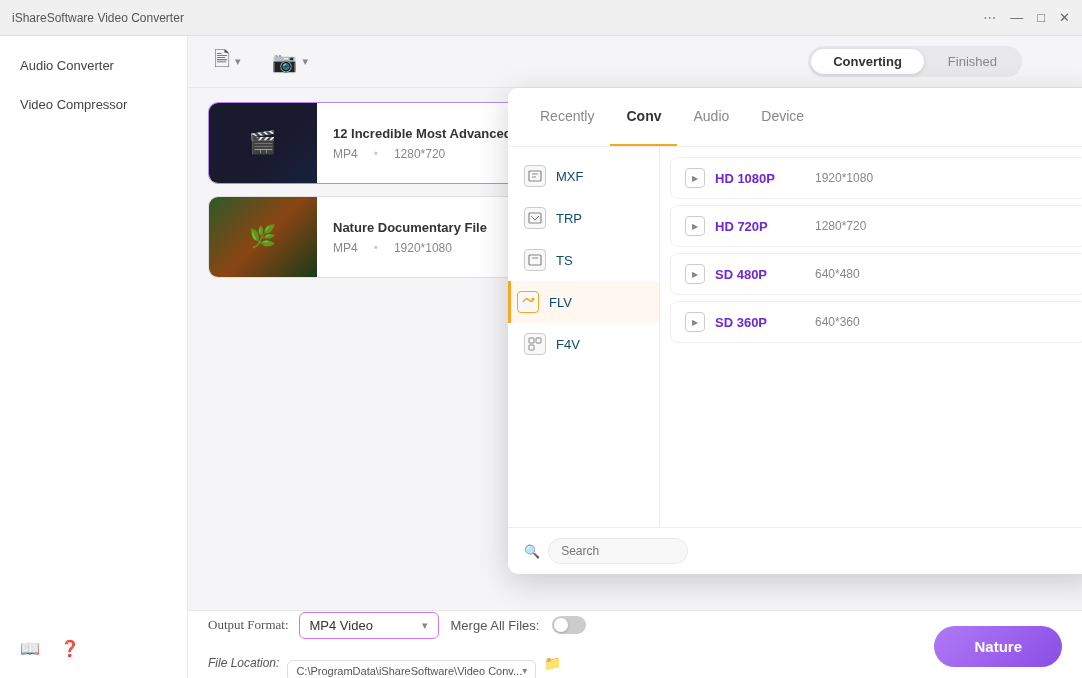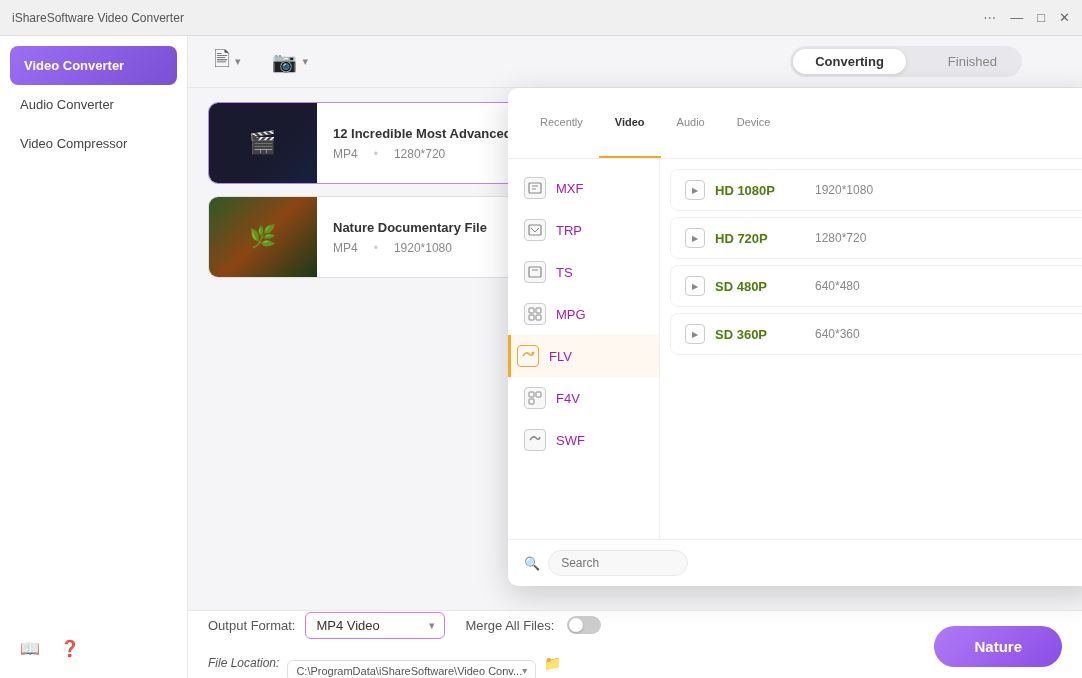--- a/index.html
+++ b/index.html
@@ -113,21 +113,21 @@
     .toolbar-btn .chevron { font-size: 11px; color: #888; }
 
     
     .tab-switcher {
       margin-left: auto;
       margin-right: 40px;
       display: flex;
       background: #e8e8ec;
       border-radius: 20px;
       padding: 3px;
-      gap: 20px;
+      gap: 2px;
     }
     .tab-btn {
       padding: 5px 22px;
       border-radius: 16px;
       cursor: pointer;
       font-size: 13px;
       font-weight: 500;
       color: #888;
     }
     .tab-btn.active {
@@ -232,20 +232,21 @@
       gap: 20px;
     }
     .output-format-section {
       display: flex;
       align-items: center;
       gap: 10px;
     }
     .output-label {
       font-size: 13px;
       color: #555;
+      font-family: Liberation Serif, serif;
     }
     .format-dropdown {
       display: flex;
       align-items: center;
       border: 1.5px solid #c97af0;
       border-radius: 6px;
       padding: 5px 10px;
       background: #fff;
       cursor: pointer;
       min-width: 140px;
@@ -257,21 +258,21 @@
       color: #333;
     }
     .format-dropdown-chevron {
       color: #888;
       font-size: 11px;
     }
     .merge-section {
       display: flex;
       align-items: center;
       gap: 13px;
-      margin-left: 10px;
+      margin-left: 2px;
     }
     .merge-label {
       font-size: 13px;
       color: #555;
     }
     .toggle {
       width: 34px;
       height: 18px;
       background: #ccc;
       border-radius: 9px;
@@ -349,22 +350,22 @@
       overflow: hidden;
     }
 
     
     .dropdown-tabs {
       display: flex;
       border-bottom: 1px solid #eee;
       padding: 0 16px;
     }
     .dropdown-tab {
-      padding: 28px 16px;
-      font-size: 11px;
+      padding: 20px 16px;
+      font-size: 14px;
       color: #888;
       cursor: pointer;
       border-bottom: 2px solid transparent;
     }
     .dropdown-tab.active {
       color: #333;
       font-weight: 600;
       border-bottom: 2px solid #f5a623;
     }
 
@@ -381,21 +382,21 @@
       overflow-y: auto;
       padding: 8px 0;
     }
     .format-list-item {
       display: flex;
       align-items: center;
       gap: 10px;
       padding: 10px 16px;
       cursor: pointer;
       font-size: 13px;
-      color: #a21caf;
+      color: #0c4a6e;
       border-radius: 0;
     }
     .format-list-item.selected {
       background: #fff8f0;
       border-left: 3px solid #f5a623;
       padding-left: 6px;
     }
     .format-icon {
       width: 22px;
       height: 22px;
@@ -439,21 +440,21 @@
       display: flex;
       align-items: center;
       justify-content: center;
       font-size: 8px;
       color: #888;
       flex-shrink: 0;
     }
     .quality-name {
       font-size: 13px;
       font-weight: 600;
-      color: #4d7c0f;
+      color: #6d28d9;
       min-width: 90px;
     }
     .quality-res {
       font-size: 12px;
       color: #888;
     }
 
     
     .dropdown-search {
       padding: 10px 16px;
@@ -486,23 +487,20 @@
     <span>⋯</span>
     <span>—</span>
     <span>□</span>
     <span>✕</span>
   </div>
 </div>
 
 <div class="app-layout">
 
   <div class="sidebar">
-    <div class="sidebar-item active">
-      <span>Video Converter</span>
-    </div>
     <div class="sidebar-item">
       <span>Audio Converter</span>
     </div>
     <div class="sidebar-item">
       <span>Video Compressor</span>
     </div>
 
     <div class="sidebar-bottom">
       <span>📖</span>
       <span>❓</span>
@@ -577,21 +575,21 @@
       </div>
     </div>
 
     <div class="format-dropdown-overlay">
 
       <div class="dropdown-tabs">
         <div class="dropdown-tab">
           <span>Recently</span>
         </div>
         <div class="dropdown-tab active">
-          <span>Video</span>
+          <span>Conv</span>
         </div>
         <div class="dropdown-tab">
           <span>Audio</span>
         </div>
         <div class="dropdown-tab">
           <span>Device</span>
         </div>
       </div>
 
       <div class="dropdown-body">
@@ -618,58 +616,39 @@
           </div>
           <div class="format-list-item">
             <div class="format-icon">
               <svg width="14" height="14" viewBox="0 0 14 14">
                   <rect x="1" y="2" width="12" height="10" rx="1" fill="none" stroke="#888" stroke-width="1.2"></rect>
                   <line x1="4" y1="5" x2="10" y2="5" stroke="#888" stroke-width="1"></line>
                 </svg>
             </div>
             <span>TS</span>
           </div>
-          <div class="format-list-item">
-            <div class="format-icon">
-              <svg width="14" height="14" viewBox="0 0 14 14">
-                  <rect x="1" y="1" width="5" height="5" rx="0.5" fill="none" stroke="#888" stroke-width="1"></rect>
-                  <rect x="8" y="1" width="5" height="5" rx="0.5" fill="none" stroke="#888" stroke-width="1"></rect>
-                  <rect x="1" y="8" width="5" height="5" rx="0.5" fill="none" stroke="#888" stroke-width="1"></rect>
-                  <rect x="8" y="8" width="5" height="5" rx="0.5" fill="none" stroke="#888" stroke-width="1"></rect>
-                </svg>
-            </div>
-            <span>MPG</span>
-          </div>
           <div class="format-list-item selected">
             <div class="format-icon flv-icon">
               <svg width="14" height="14" viewBox="0 0 14 14">
                   <path d="M2 7 Q5 2 8 5 Q11 8 12 4" fill="none" stroke="#f5a623" stroke-width="1.5"></path>
                   <circle cx="12" cy="4" r="1.5" fill="#f5a623"></circle>
                 </svg>
             </div>
             <span>FLV</span>
           </div>
           <div class="format-list-item">
             <div class="format-icon">
               <svg width="14" height="14" viewBox="0 0 14 14">
                   <rect x="1" y="1" width="5" height="5" rx="0.5" fill="none" stroke="#888" stroke-width="1"></rect>
                   <rect x="8" y="1" width="5" height="5" rx="0.5" fill="none" stroke="#888" stroke-width="1"></rect>
                   <rect x="1" y="8" width="5" height="5" rx="0.5" fill="none" stroke="#888" stroke-width="1"></rect>
                 </svg>
             </div>
             <span>F4V</span>
           </div>
-          <div class="format-list-item">
-            <div class="format-icon">
-              <svg width="14" height="14" viewBox="0 0 14 14">
-                  <path d="M2 7 Q5 2 8 5 Q11 8 12 4" fill="none" stroke="#888" stroke-width="1.5"></path>
-                </svg>
-            </div>
-            <span>SWF</span>
-          </div>
         </div>
 
         <div class="quality-list">
           <div class="quality-item">
             <div class="quality-play-icon">▶</div>
             <span class="quality-name">HD 1080P</span>
             <span class="quality-res">1920*1080</span>
           </div>
           <div class="quality-item">
             <div class="quality-play-icon">▶</div>

